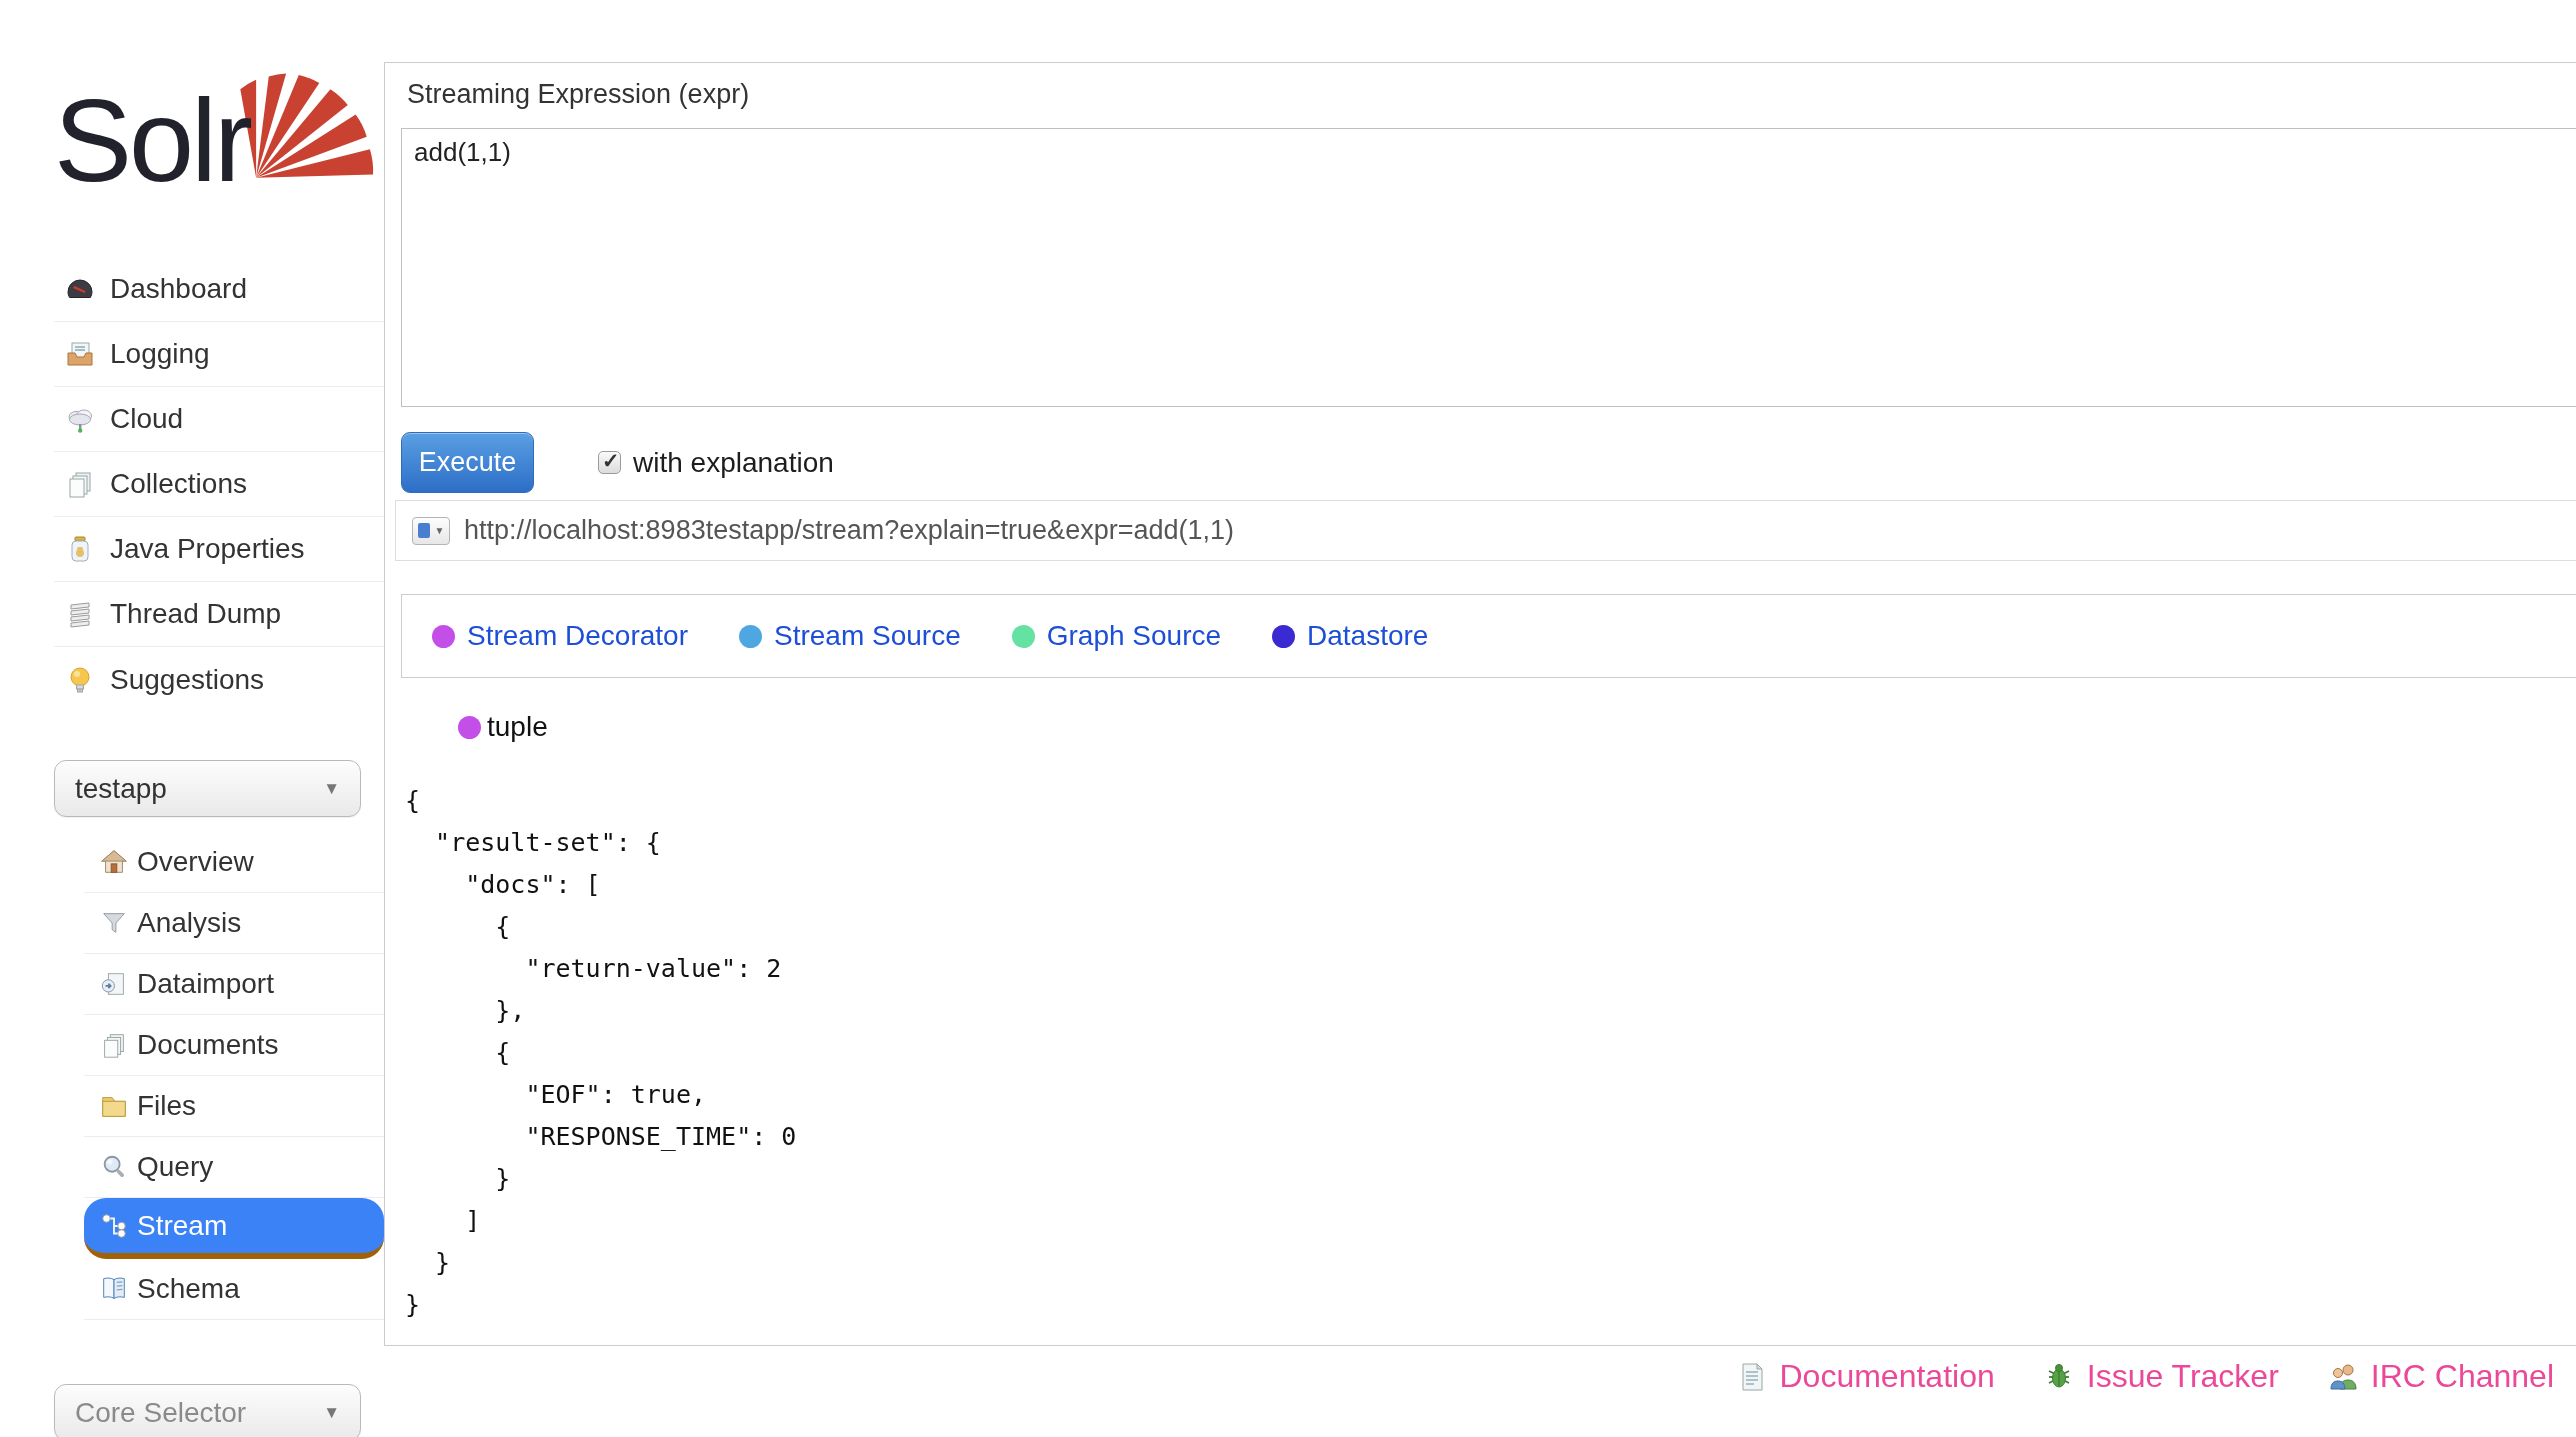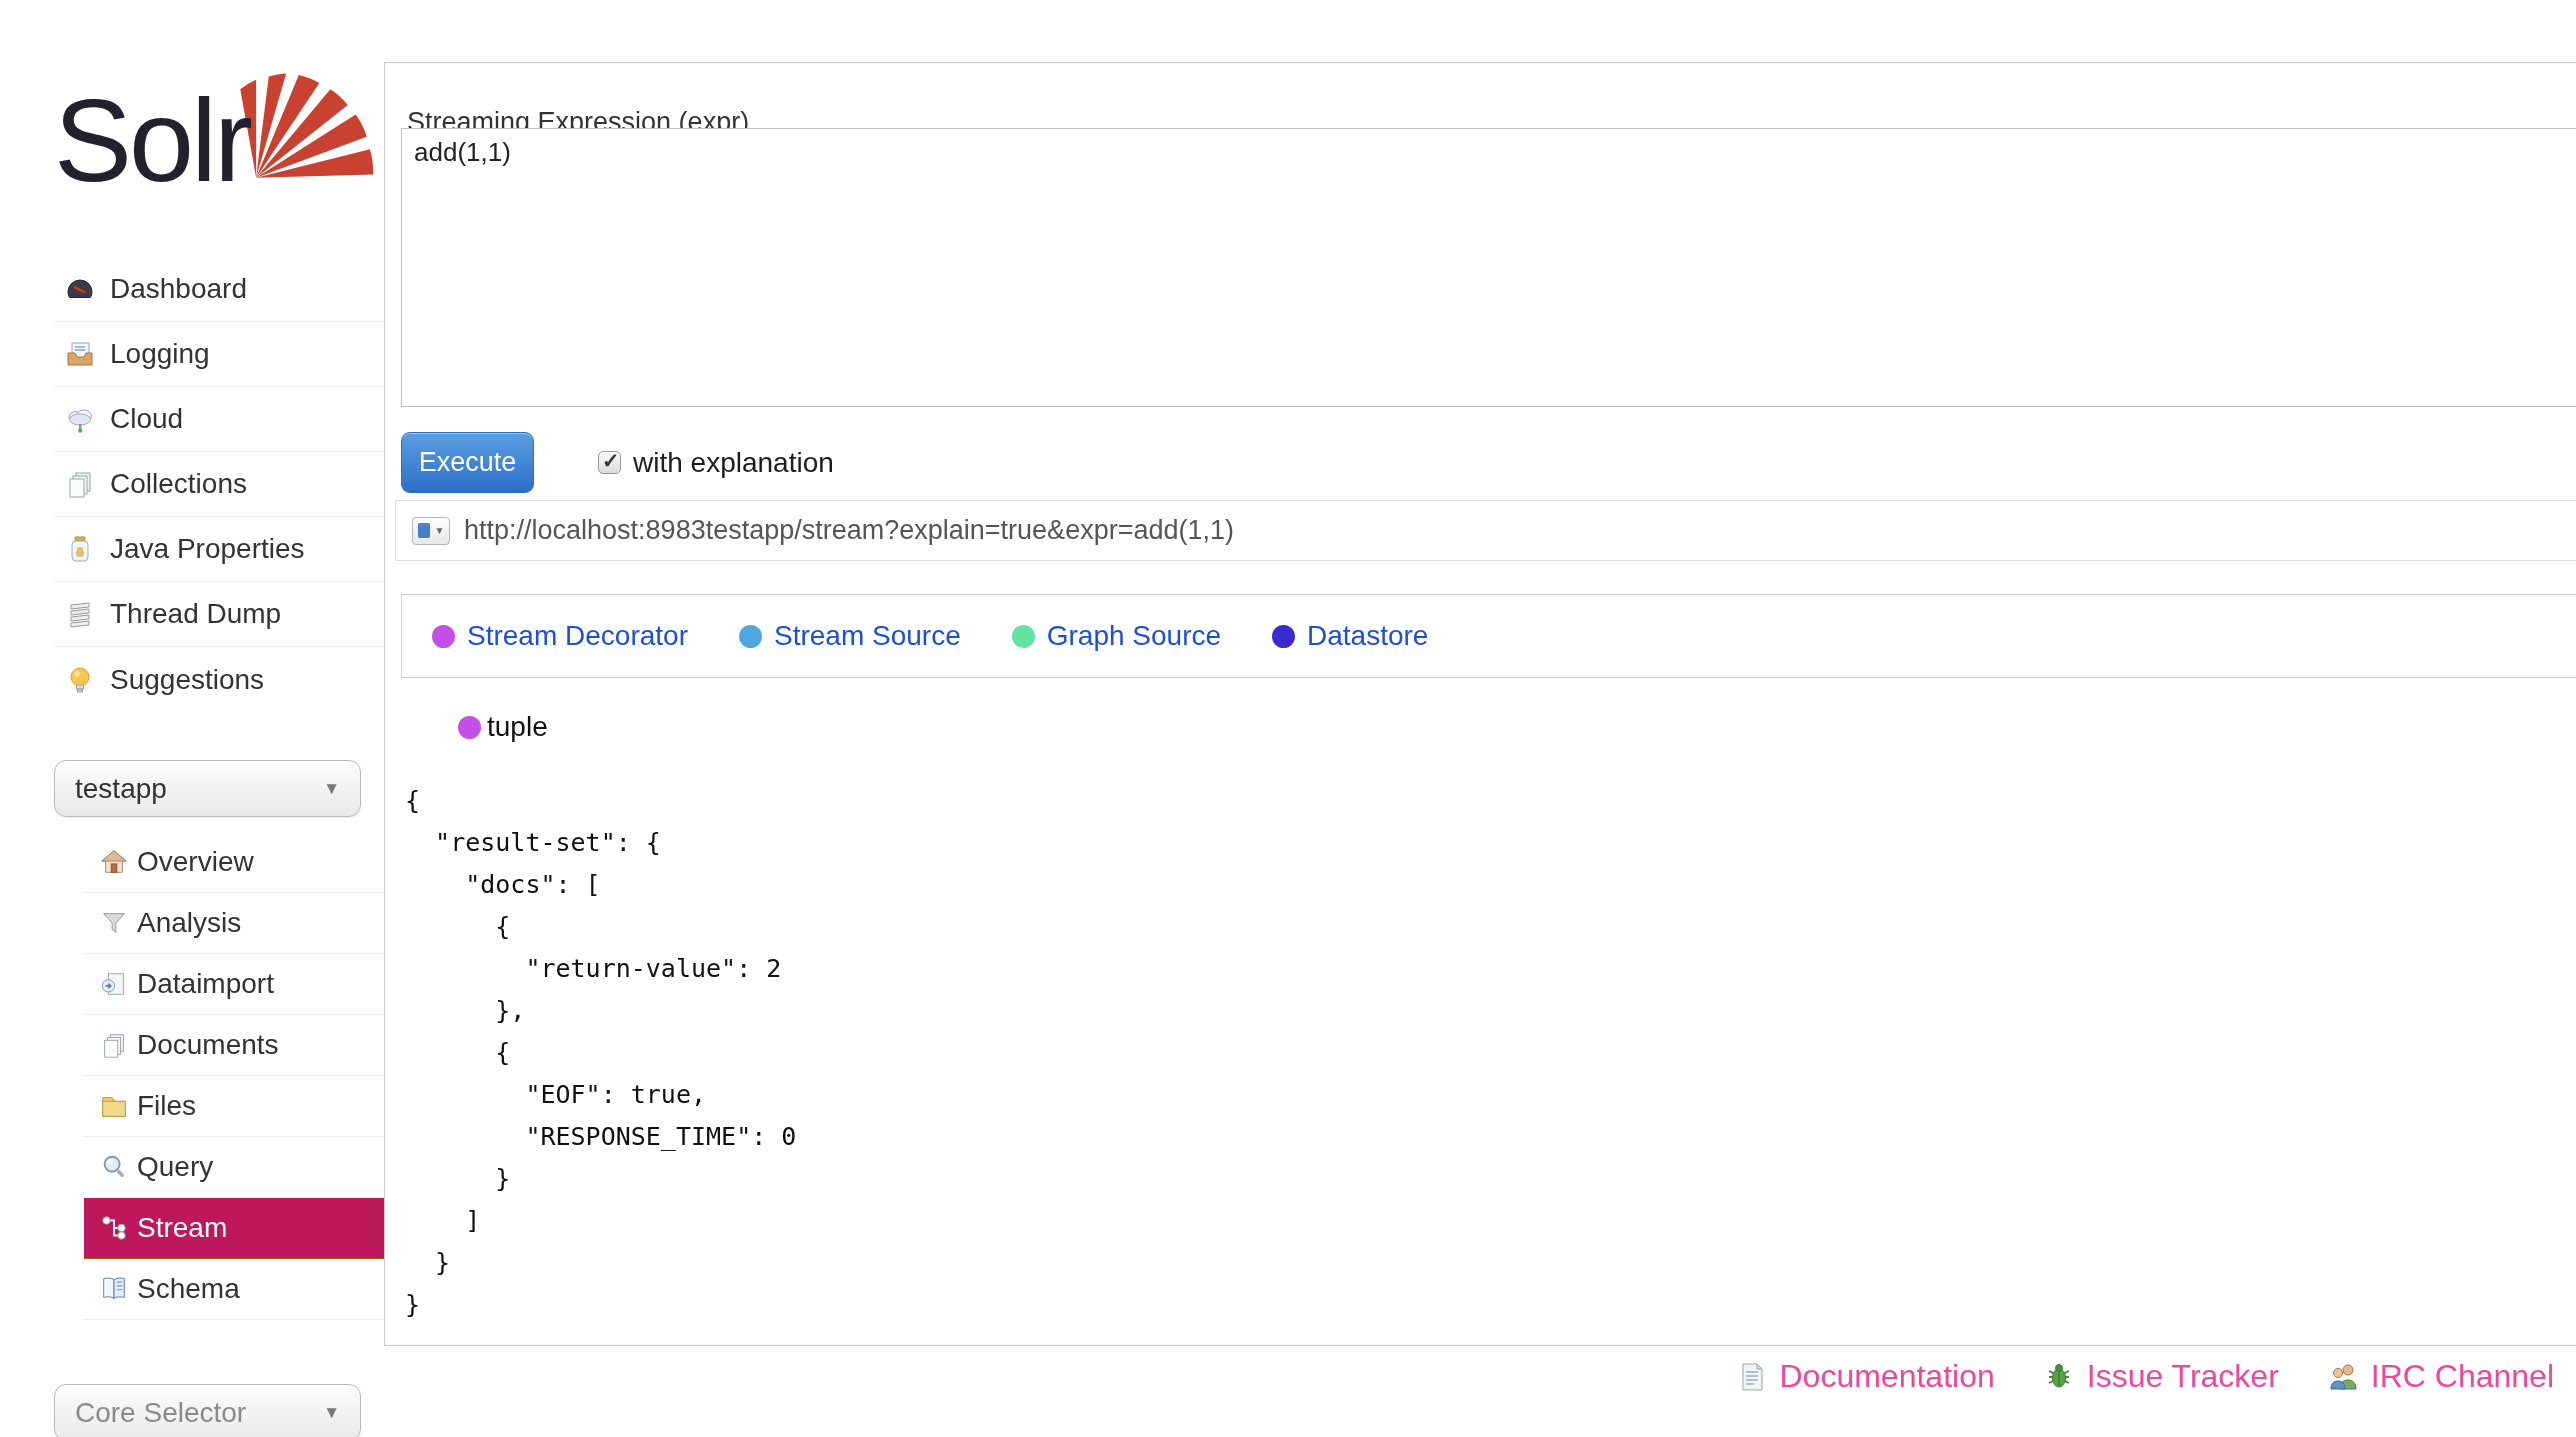--- a/index.html
+++ b/index.html
@@ -26,27 +26,27 @@
     font-size: 28px; cursor: pointer; box-shadow: 0 1px 1px rgba(0,0,0,.06); }
   #core-dropdown { top: 760px; color: #333; }
   #core-selector { top: 1384px; color: #8a8a8a; }
   .select-arrow { font-size: 17px; color: #777; }
 
   .core-menu { position: absolute; left: 84px; top: 832px; width: 300px; }
   .core-item { display: flex; align-items: center; height: 61px; border-bottom: 1px solid #ededed;
     cursor: pointer; }
   .core-item .mi-icon { width: 30px; height: 30px; margin-left: 15px; flex: 0 0 30px; }
   .core-item .mi-label { margin-left: 8px; font-size: 28px; color: #333; }
-  .core-item.selected { background: #be185d; border-bottom: 1px solid #a16207; }
+  .core-item.selected { background: #3b82f6; border-bottom: 6px solid #a16207; border-radius: 22px; }
   .core-item.selected .mi-label { color: #fff; }
 
   
   #content { position: absolute; left: 384px; top: 62px; width: 2194px; height: 1284px;
     border: 1px solid #ccc; background: #fff; }
-  .expr-label { position: absolute; left: 22px; top: 44px; font-size: 27px; color: #333; }
+  .expr-label { position: absolute; left: 22px; top: 16px; font-size: 27px; color: #333; }
   #expr-input { position: absolute; left: 16px; top: 65px; width: 2180px; height: 279px;
     border: 1px solid #bfbfbf; font-family: "Liberation Sans", sans-serif; font-size: 26px;
     padding: 8px 12px; resize: none; color: #222; outline: none; }
 
   .exec-row { position: absolute; left: 16px; top: 368px; height: 63px; display: flex; align-items: center; gap: 20px; }
   #execute-btn { width: 133px; height: 61px; border: 1px solid #2f6cbb; border-radius: 9px;
     background: linear-gradient(#5b9fe3, #2d6ec7); color: #fff; font-size: 27px; font-weight: 500;
     font-family: "Liberation Sans", sans-serif; cursor: pointer;
     box-shadow: inset 0 1px 0 rgba(255,255,255,.4); }
   .chk-wrap { display: flex; align-items: center; margin-left: 44px; }

